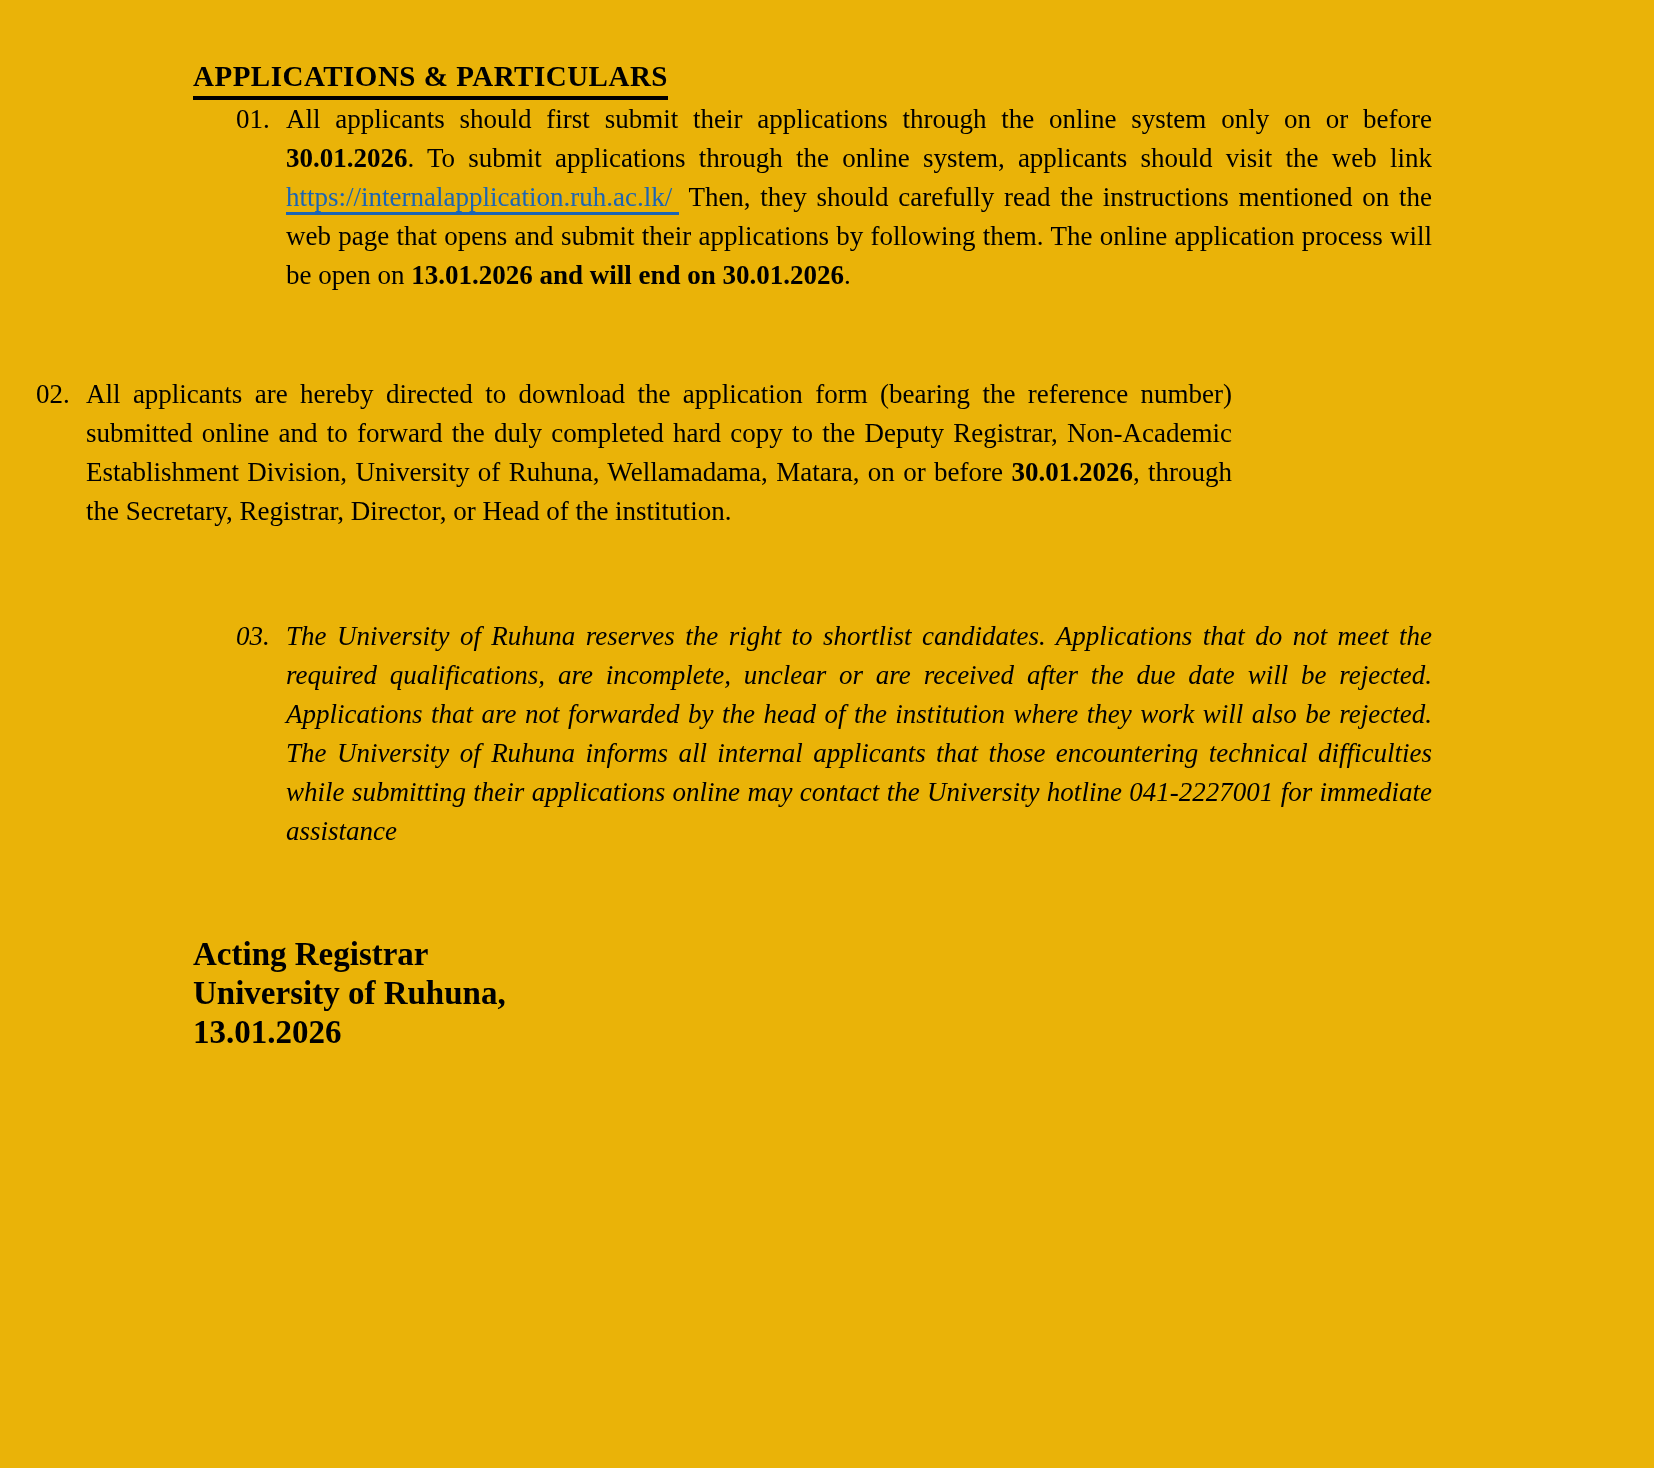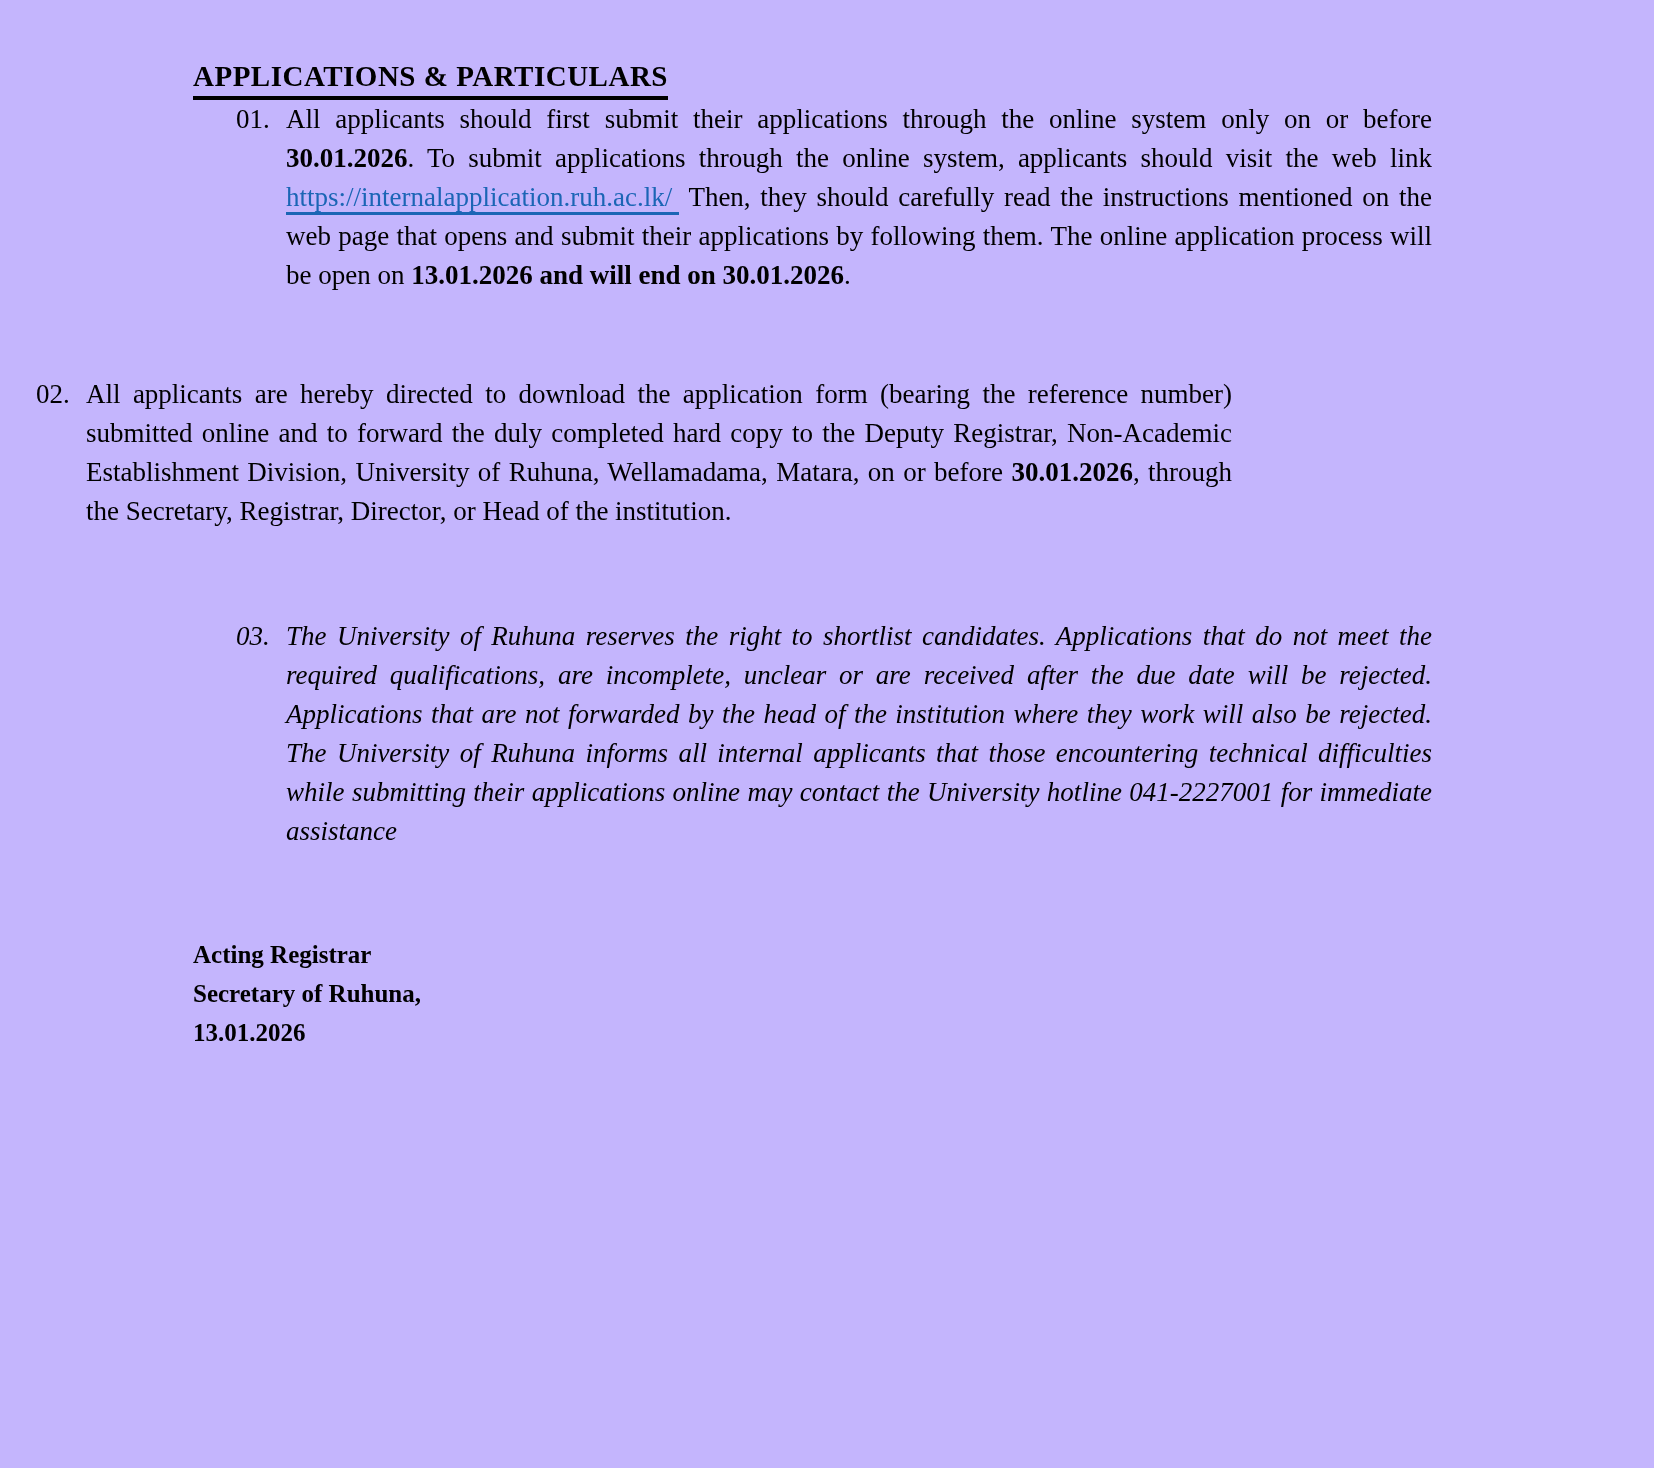--- a/index.html
+++ b/index.html
@@ -4,21 +4,21 @@
 <style>
   html, body {
     margin: 0;
     padding: 0;
     background: #ffffff;
   }
   .doc {
     position: relative;
     width: 1654px;
     height: 1468px;
-    background: #c4b5fd;
+    background: #eab308;
     color: #000000;
     font-family: "Liberation Serif", serif;
     overflow: hidden;
     box-sizing: border-box;
   }
   .heading {
     margin: 0;
     padding-top: 60px;
     margin-left: 193px;
     font-size: 29px;
@@ -52,21 +52,21 @@
   a.doclink {
     font-weight: normal;
     text-decoration: none;
     border-bottom: 3px solid;
     padding-right: 7px;
     cursor: pointer;
   }
   .signature {
     margin-top: 84px;
     margin-left: 193px;
-    font-size: 25px;
+    font-size: 33px;
     font-weight: bold;
     line-height: 39px;
   }
   .sig-line { display: block; }
 </style>
 </head>
 <body>
 
 <div class="doc">
 
@@ -79,17 +79,17 @@
   <div class="item item-p2">
     <span class="item-num">02.</span><span>All applicants are hereby directed to download the application form (bearing the reference number) submitted online and to forward the duly completed hard copy to the Deputy Registrar, Non-Academic Establishment Division, University of Ruhuna, Wellamadama, Matara, on or before </span><span class="b">30.01.2026</span><span>, through the Secretary, Registrar, Director, or Head of the institution.</span>
   </div>
 
   <div class="item item-p3">
     <span class="item-num">03.</span><span>The University of Ruhuna reserves the right to shortlist candidates. Applications that do not meet the required qualifications, are incomplete, unclear or are received after the due date will be rejected. Applications that are not forwarded by the head of the institution where they work will also be rejected. The University of Ruhuna informs all internal applicants that those encountering technical difficulties while submitting their applications online may contact the University hotline 041-2227001 for immediate assistance</span>
   </div>
 
   <div class="signature">
     <span class="sig-line">Acting Registrar</span>
-    <span class="sig-line">Secretary of Ruhuna,</span>
+    <span class="sig-line">University of Ruhuna,</span>
     <span class="sig-line">13.01.2026</span>
   </div>
 
 </div>
 
 </body></html>

